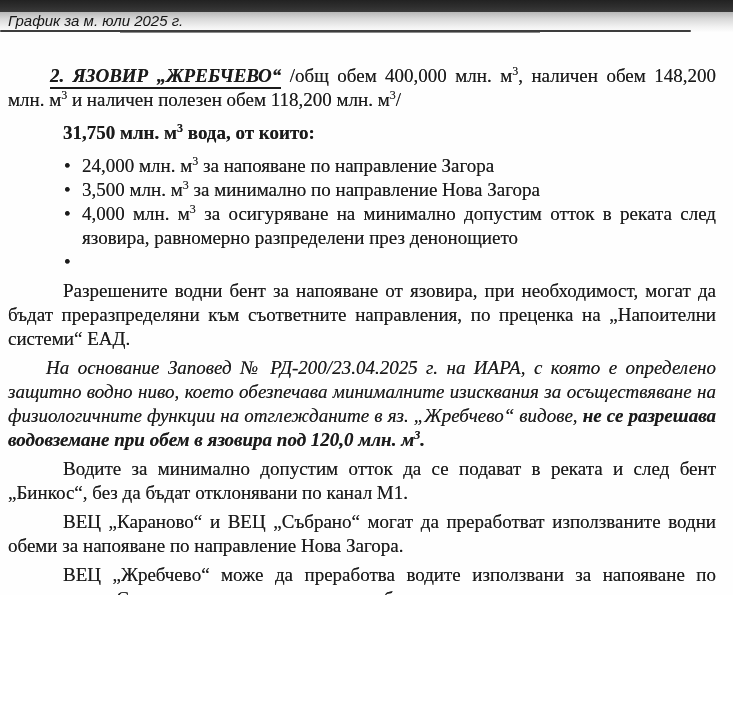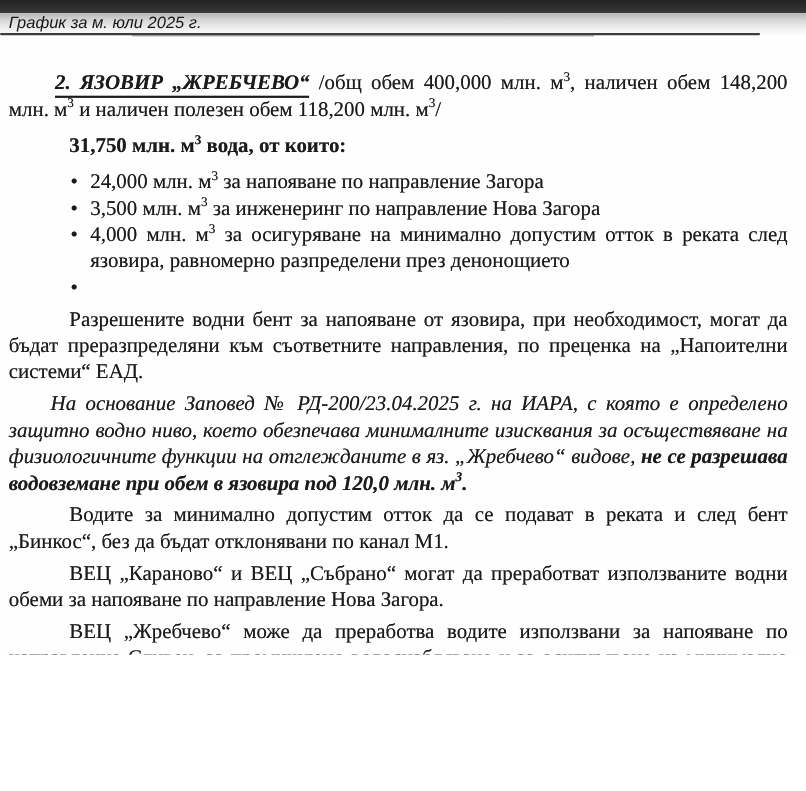--- a/index.html
+++ b/index.html
@@ -114,21 +114,21 @@
 
     <p class="subheading"><span>31,750 млн. м</span><sup>3</sup><span> вода, от които:</span></p>
 
     <ul class="bullets">
       <li>
         <span class="dot">•</span>
         <span class="li-text"><span>24,000 млн. м</span><sup>3</sup><span> за напояване по направление Загора</span></span>
       </li>
       <li>
         <span class="dot">•</span>
-        <span class="li-text"><span>3,500 млн. м</span><sup>3</sup><span> за инженеринг по направление Нова Загора</span></span>
+        <span class="li-text"><span>3,500 млн. м</span><sup>3</sup><span> за минимално по направление Нова Загора</span></span>
       </li>
       <li>
         <span class="dot">•</span>
         <span class="li-text"><span>4,000 млн. м</span><sup>3</sup><span> за осигуряване на минимално допустим отток в реката след язовира, равномерно разпределени през денонощието</span></span>
       </li>
       <li>
         <span class="dot">•</span>
       </li>
     </ul>
 

